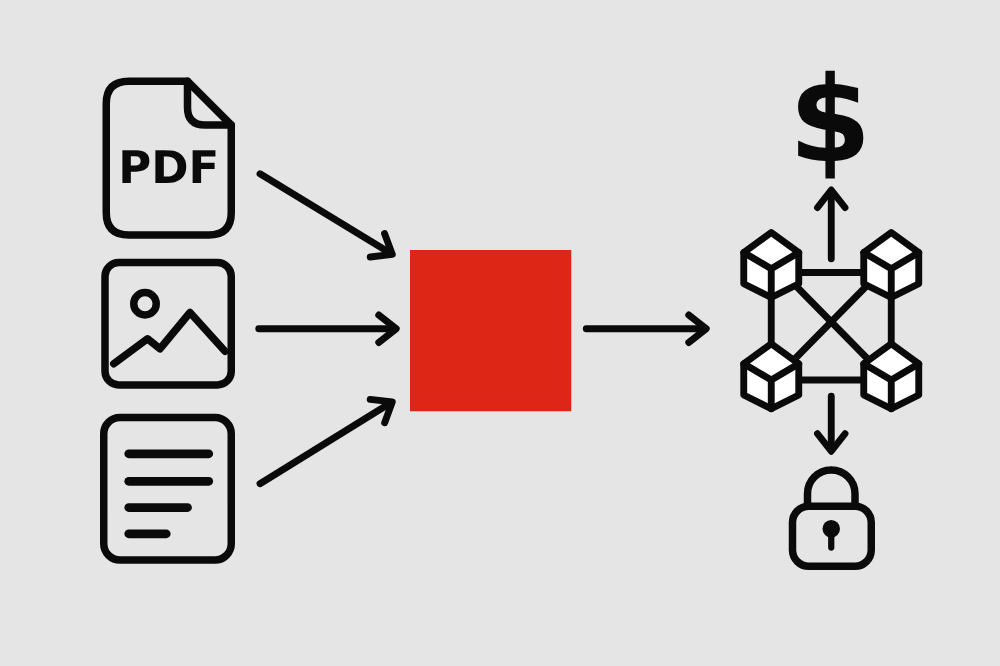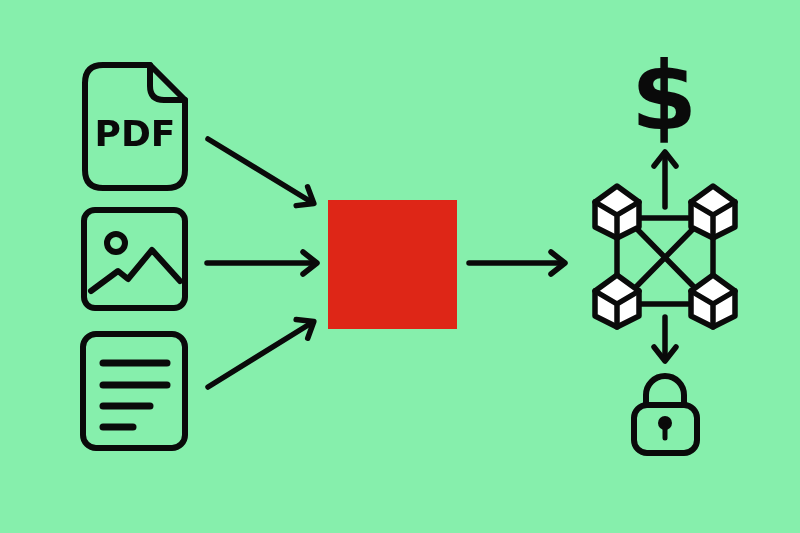--- a/index.html
+++ b/index.html
@@ -8,21 +8,21 @@
     background: #ffffff;
     width: 800px;
     height: 533px;
     overflow: hidden;
     font-family: "DejaVu Sans", sans-serif;
   }
   .canvas {
     position: relative;
     width: 800px;
     height: 533px;
-    background: #86efac;
+    background: #e5e5e5;
   }
   svg { display: block; }
   .icon-text {
     font-family: "DejaVu Sans", "Liberation Sans", sans-serif;
     font-weight: bold;
   }
 </style>
 </head>
 <body>
 

